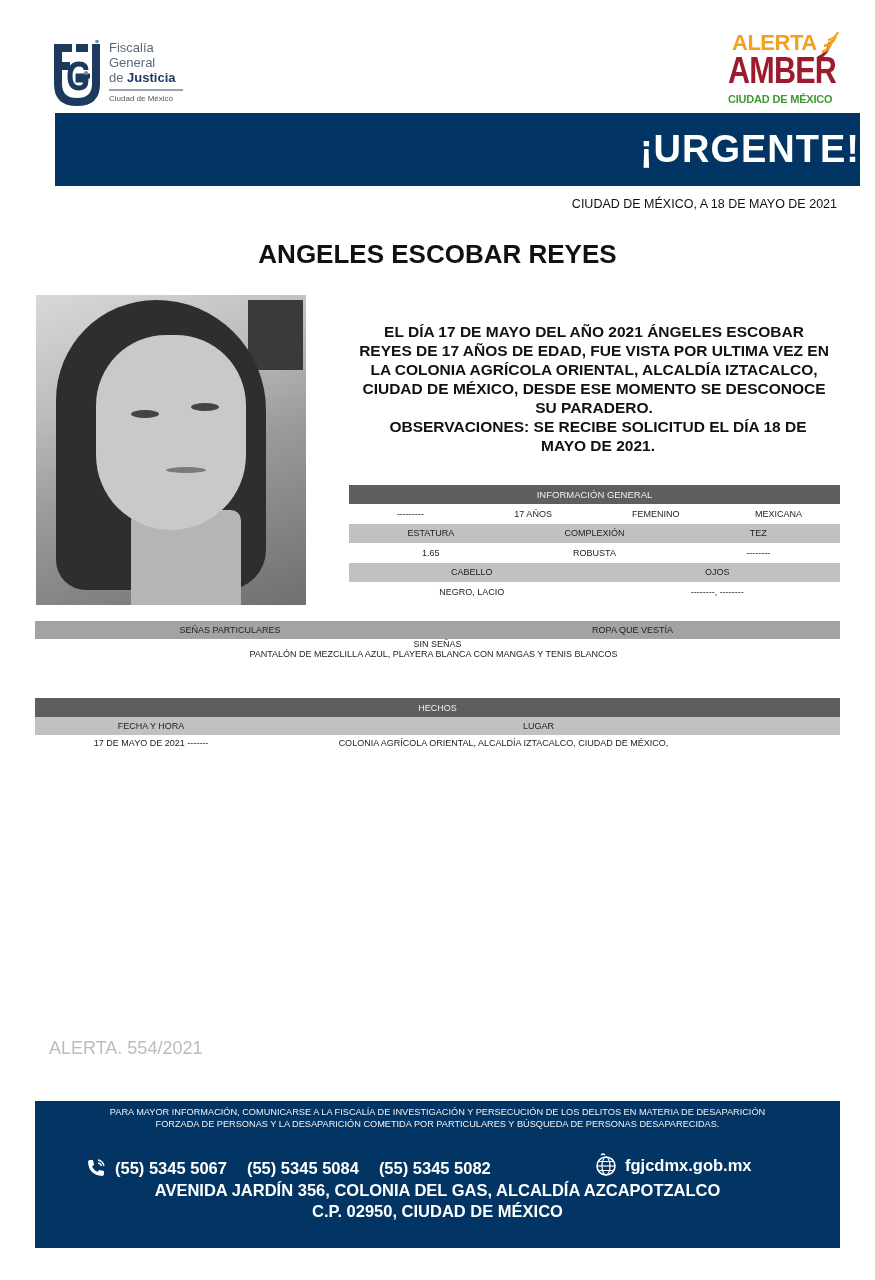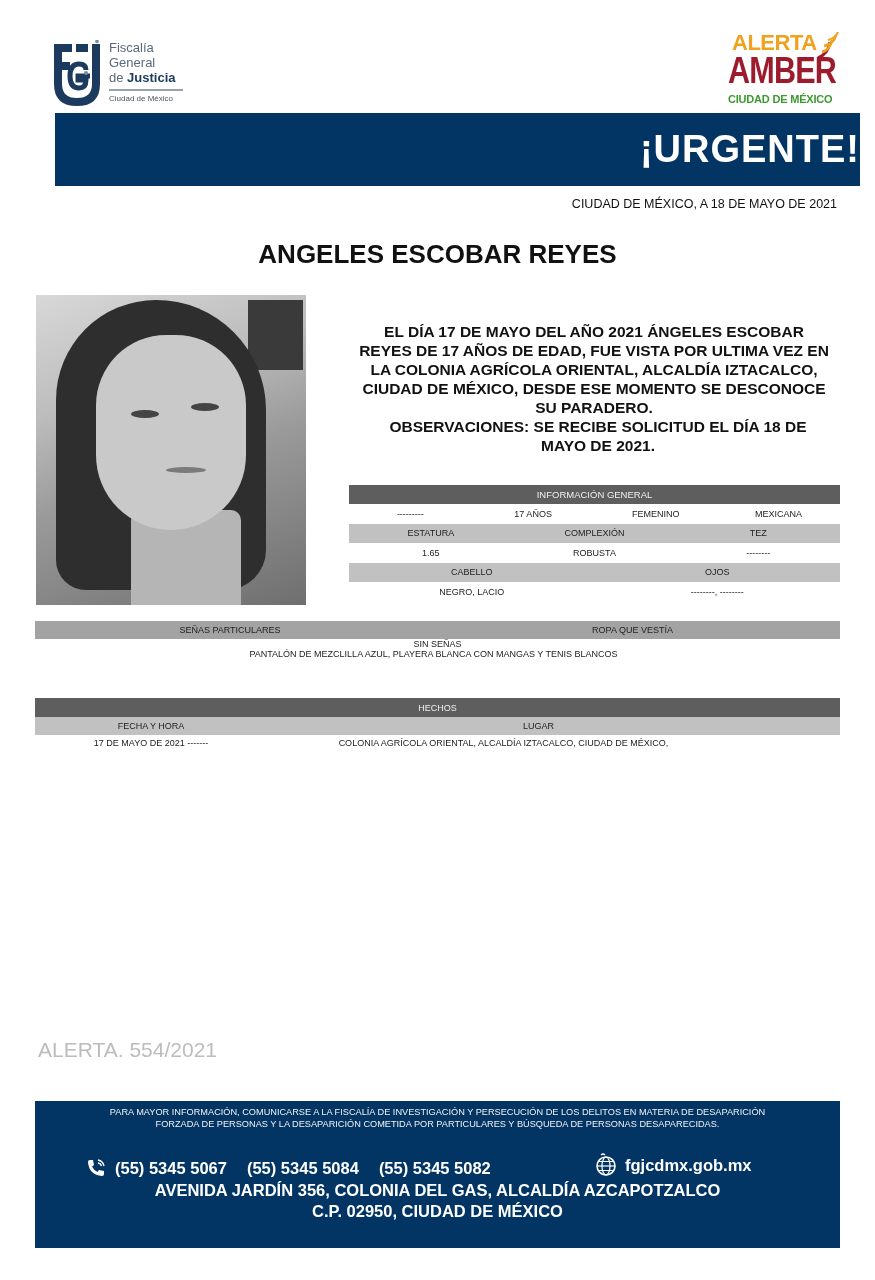--- a/index.html
+++ b/index.html
@@ -60,21 +60,21 @@
 
     
     .hechos-table { position: absolute; left: 35px; top: 698px; width: 805px; font-size: 9px; color: #222; }
     .hechos-head { background: #5e5e5e; color: #f0f0f0; height: 19px; display: flex; align-items: center; justify-content: center; }
     .hechos-sub { background: #c1c1c1; height: 18px; display: flex; align-items: center; }
     .hechos-val { height: 15px; display: flex; align-items: center; }
     .h-col-a { width: 232px; text-align: center; }
     .h-col-b { flex: 1; text-align: center; padding-right: 100px; }
     .hechos-sub .h-col-b { padding-right: 30px; }
 
-    .alerta-num { position: absolute; left: 38px; top: 1038px; font-size: 21px; color: #bcbcbc; }
+    .alerta-num { position: absolute; left: 49px; top: 1038px; font-size: 18px; color: #bcbcbc; }
 
     
     .footer { position: absolute; left: 35px; top: 1101px; width: 805px; height: 147px; background: #033564; color: #fff; }
     .footer-note { position: absolute; left: 0; top: 5px; width: 805px; text-align: center; font-size: 9.2px; line-height: 12px; color: #f2f2f2; }
     .footer-phones { position: absolute; left: 50px; top: 56px; font-size: 16.5px; font-weight: bold; display: flex; align-items: center; }
     .footer-phones span.ph { margin-right: 20px; }
     .phone-icon { width: 22px; height: 22px; margin-right: 8px; }
     .footer-web { position: absolute; left: 560px; top: 52px; display: flex; align-items: center; font-size: 16.5px; font-weight: bold; }
     .globe-icon { width: 22px; height: 24px; margin-right: 8px; }
     .footer-addr { position: absolute; left: 0; width: 805px; top: 79px; text-align: center; font-size: 16.5px; font-weight: bold; line-height: 21px; }

